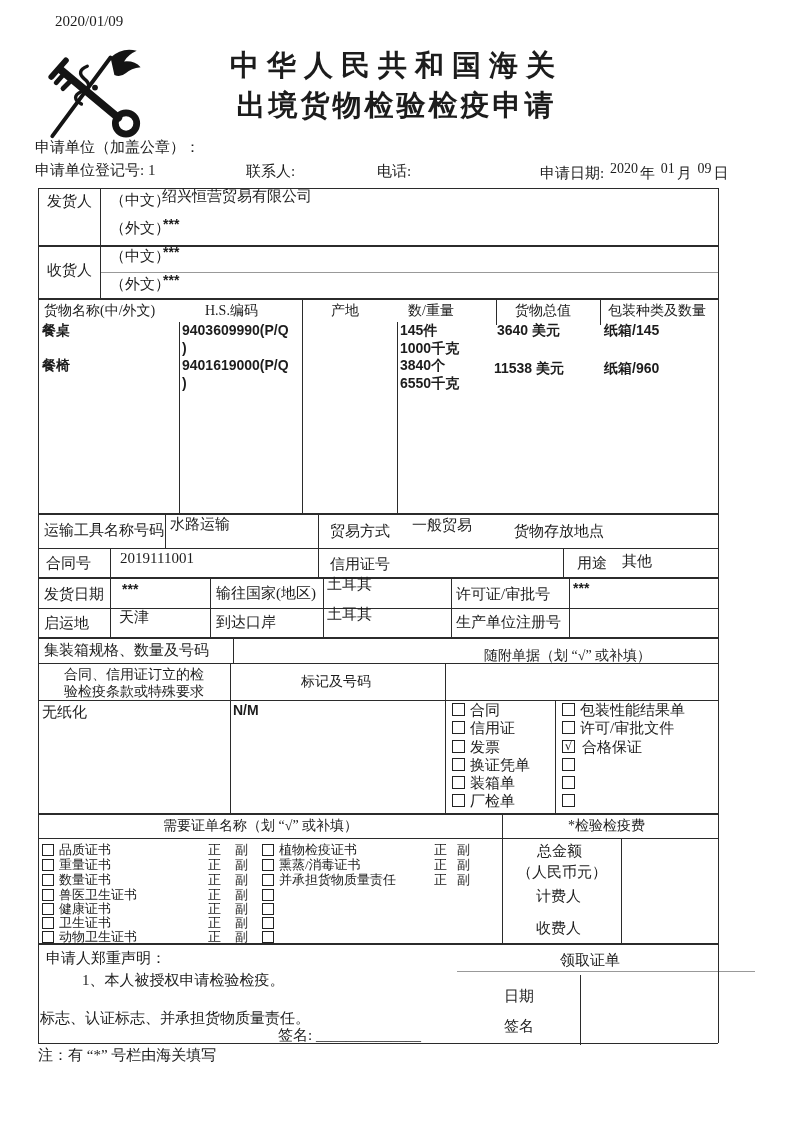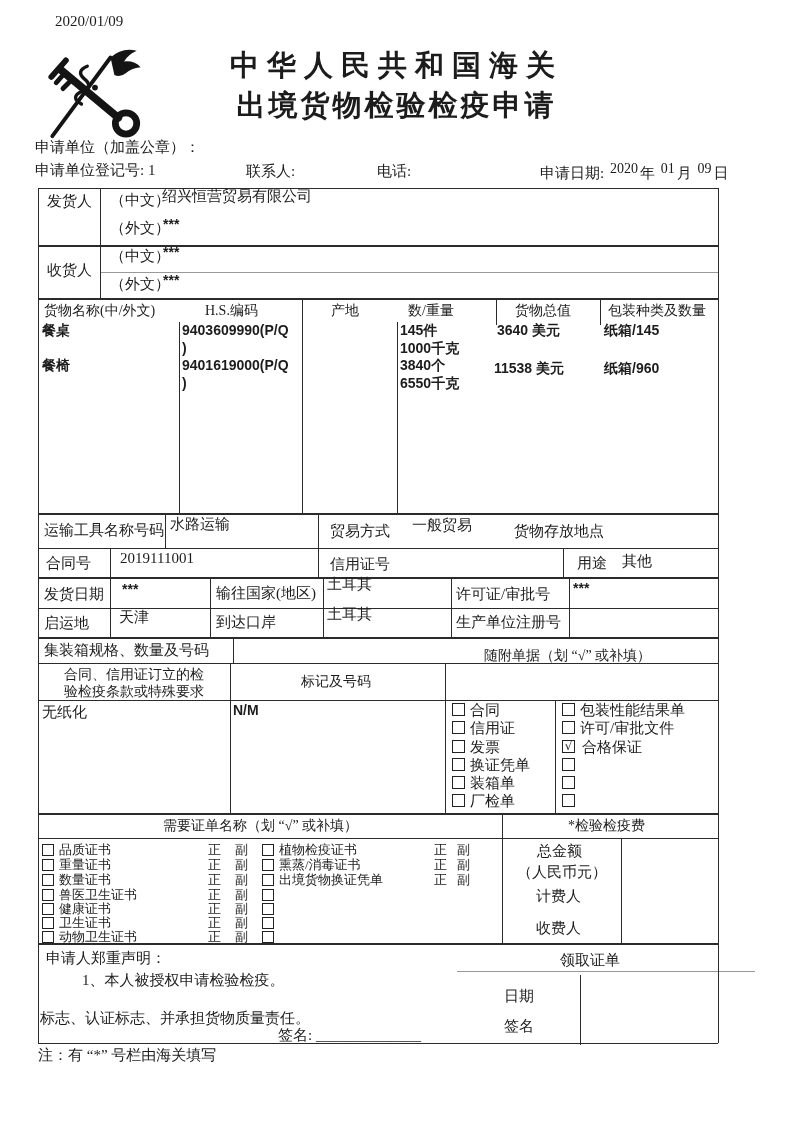--- a/index.html
+++ b/index.html
@@ -230,21 +230,21 @@
 
   <div class="cb cbs" style="left:262px;top:844px"><span></span></div>
   <div class="t sm" style="left:279px;top:843px">植物检疫证书</div>
   <div class="t sm" style="left:434px;top:843px">正</div>
   <div class="t sm" style="left:457px;top:843px">副</div>
   <div class="cb cbs" style="left:262px;top:859px"><span></span></div>
   <div class="t sm" style="left:279px;top:858px">熏蒸/消毒证书</div>
   <div class="t sm" style="left:434px;top:858px">正</div>
   <div class="t sm" style="left:457px;top:858px">副</div>
   <div class="cb cbs" style="left:262px;top:874px"><span></span></div>
-  <div class="t sm" style="left:279px;top:873px">出境货物换证凭单</div>
+  <div class="t sm" style="left:279px;top:873px">并承担货物质量责任</div>
   <div class="t sm" style="left:434px;top:873px">正</div>
   <div class="t sm" style="left:457px;top:873px">副</div>
   <div class="cb cbs" style="left:262px;top:889px"><span></span></div>
   <div class="cb cbs" style="left:262px;top:903px"><span></span></div>
   <div class="cb cbs" style="left:262px;top:917px"><span></span></div>
   <div class="cb cbs" style="left:262px;top:931px"><span></span></div>
 
   <div class="t" style="left:537px;top:843px">总金额</div>
   <div class="t" style="left:517px;top:864px">（人民币元）</div>
   <div class="t" style="left:536px;top:888px">计费人</div>

